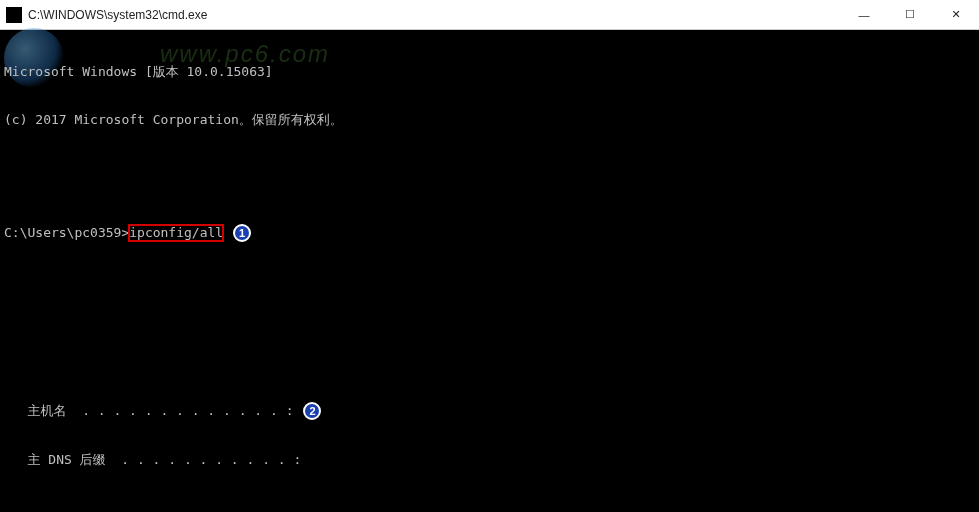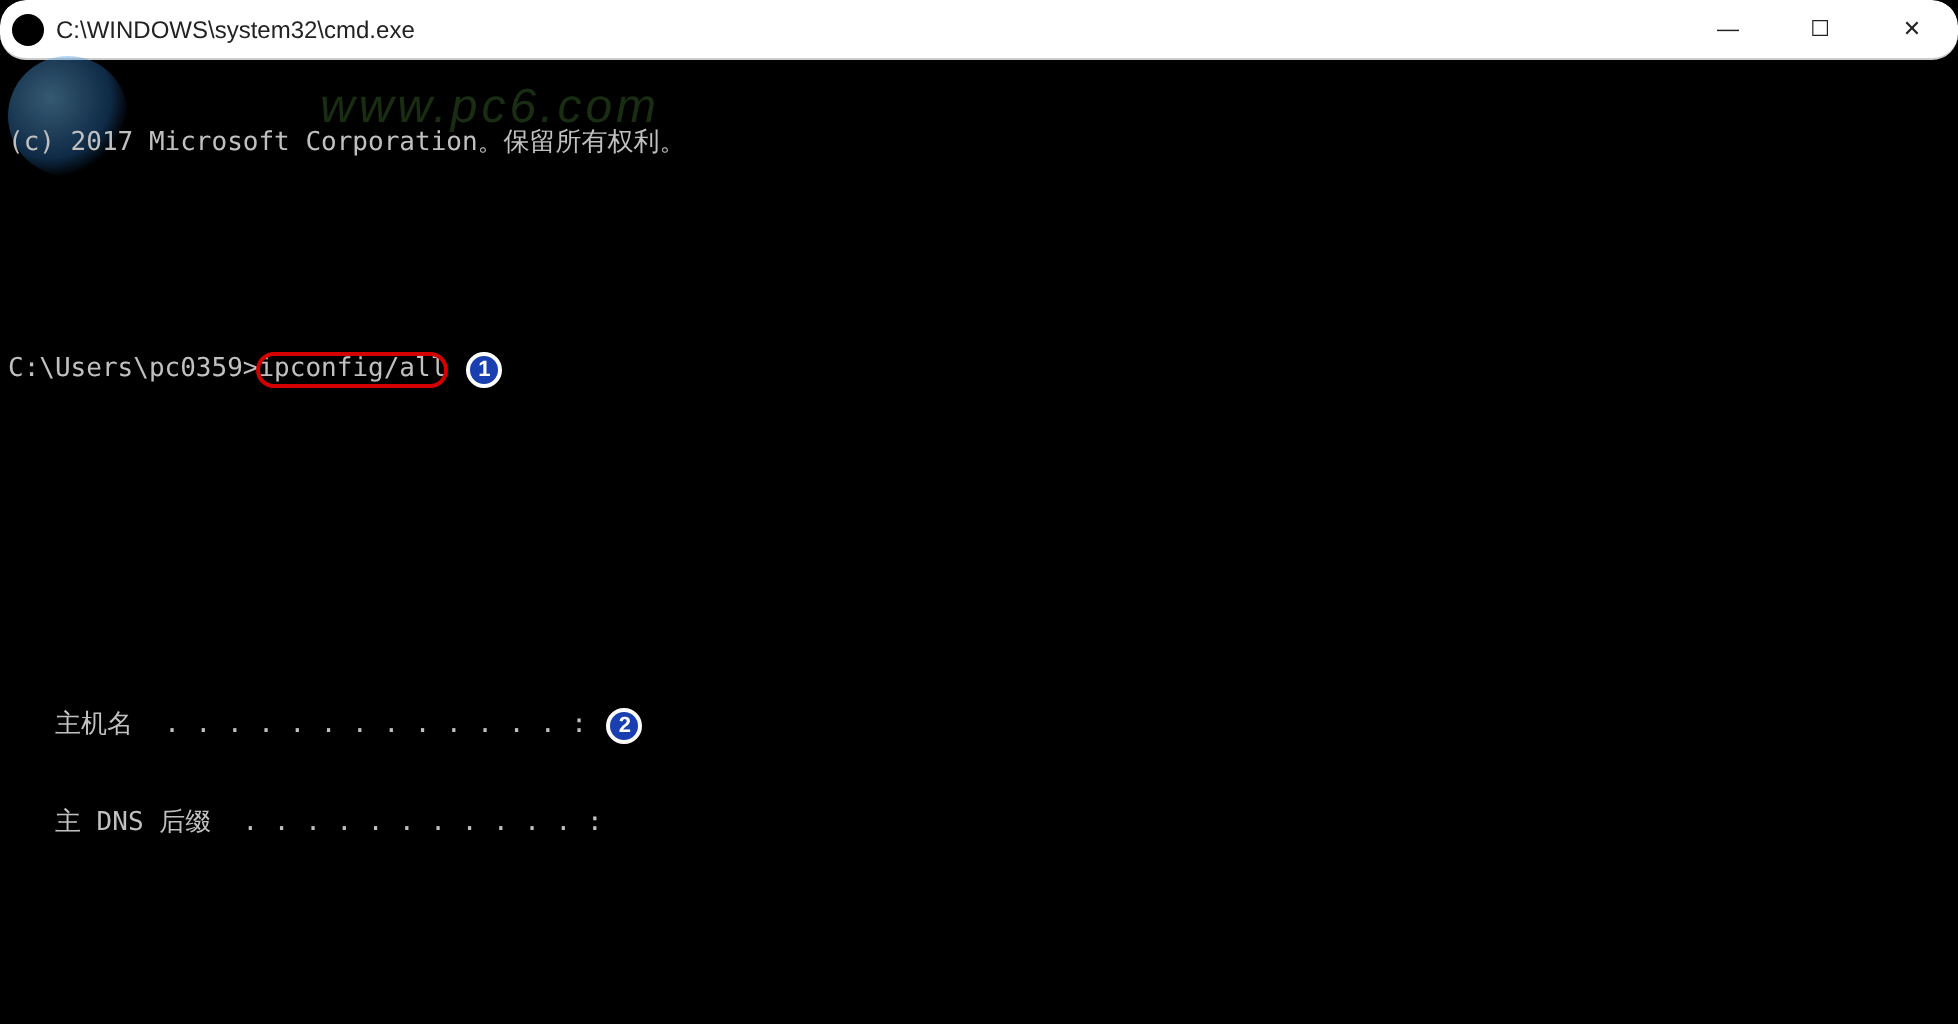--- a/index.html
+++ b/index.html
@@ -1,15 +1,15 @@
 <!DOCTYPE html>
 <html><head>
 <meta charset="utf-8">
 <style>
-  * { margin: 0; padding: 0; box-sizing: border-box; border-radius: 13px; }
+  * { margin: 0; padding: 0; box-sizing: border-box; }
   body {
     width: 979px;
     height: 512px;
     background: #000;
     font-family: "NSimSun", "SimSun", "Consolas", monospace;
     font-size: 13px;
     overflow: hidden;
     position: relative;
   }
   .titlebar {
@@ -98,20 +98,21 @@
     <div class="win-btn">—</div>
     <div class="win-btn">☐</div>
     <div class="win-btn close">✕</div>
   </div>
 </div>
 
 <div class="watermark"></div>
 <div class="watermark-text">www.pc6.com</div>
 
 <div class="terminal">
+  <div class="line">Microsoft Windows [版本 10.0.15063]</div>
   <div class="line">(c) 2017 Microsoft Corporation。保留所有权利。</div>
   <div class="blank"></div>
 
   <div class="row">
     <span>C:\Users\pc0359&gt;</span><span class="highlight-box"><span>ipconfig/all</span></span>
     <span class="badge">1</span>
   </div>
   <div class="blank"></div>
 
   <div class="blank"></div>

